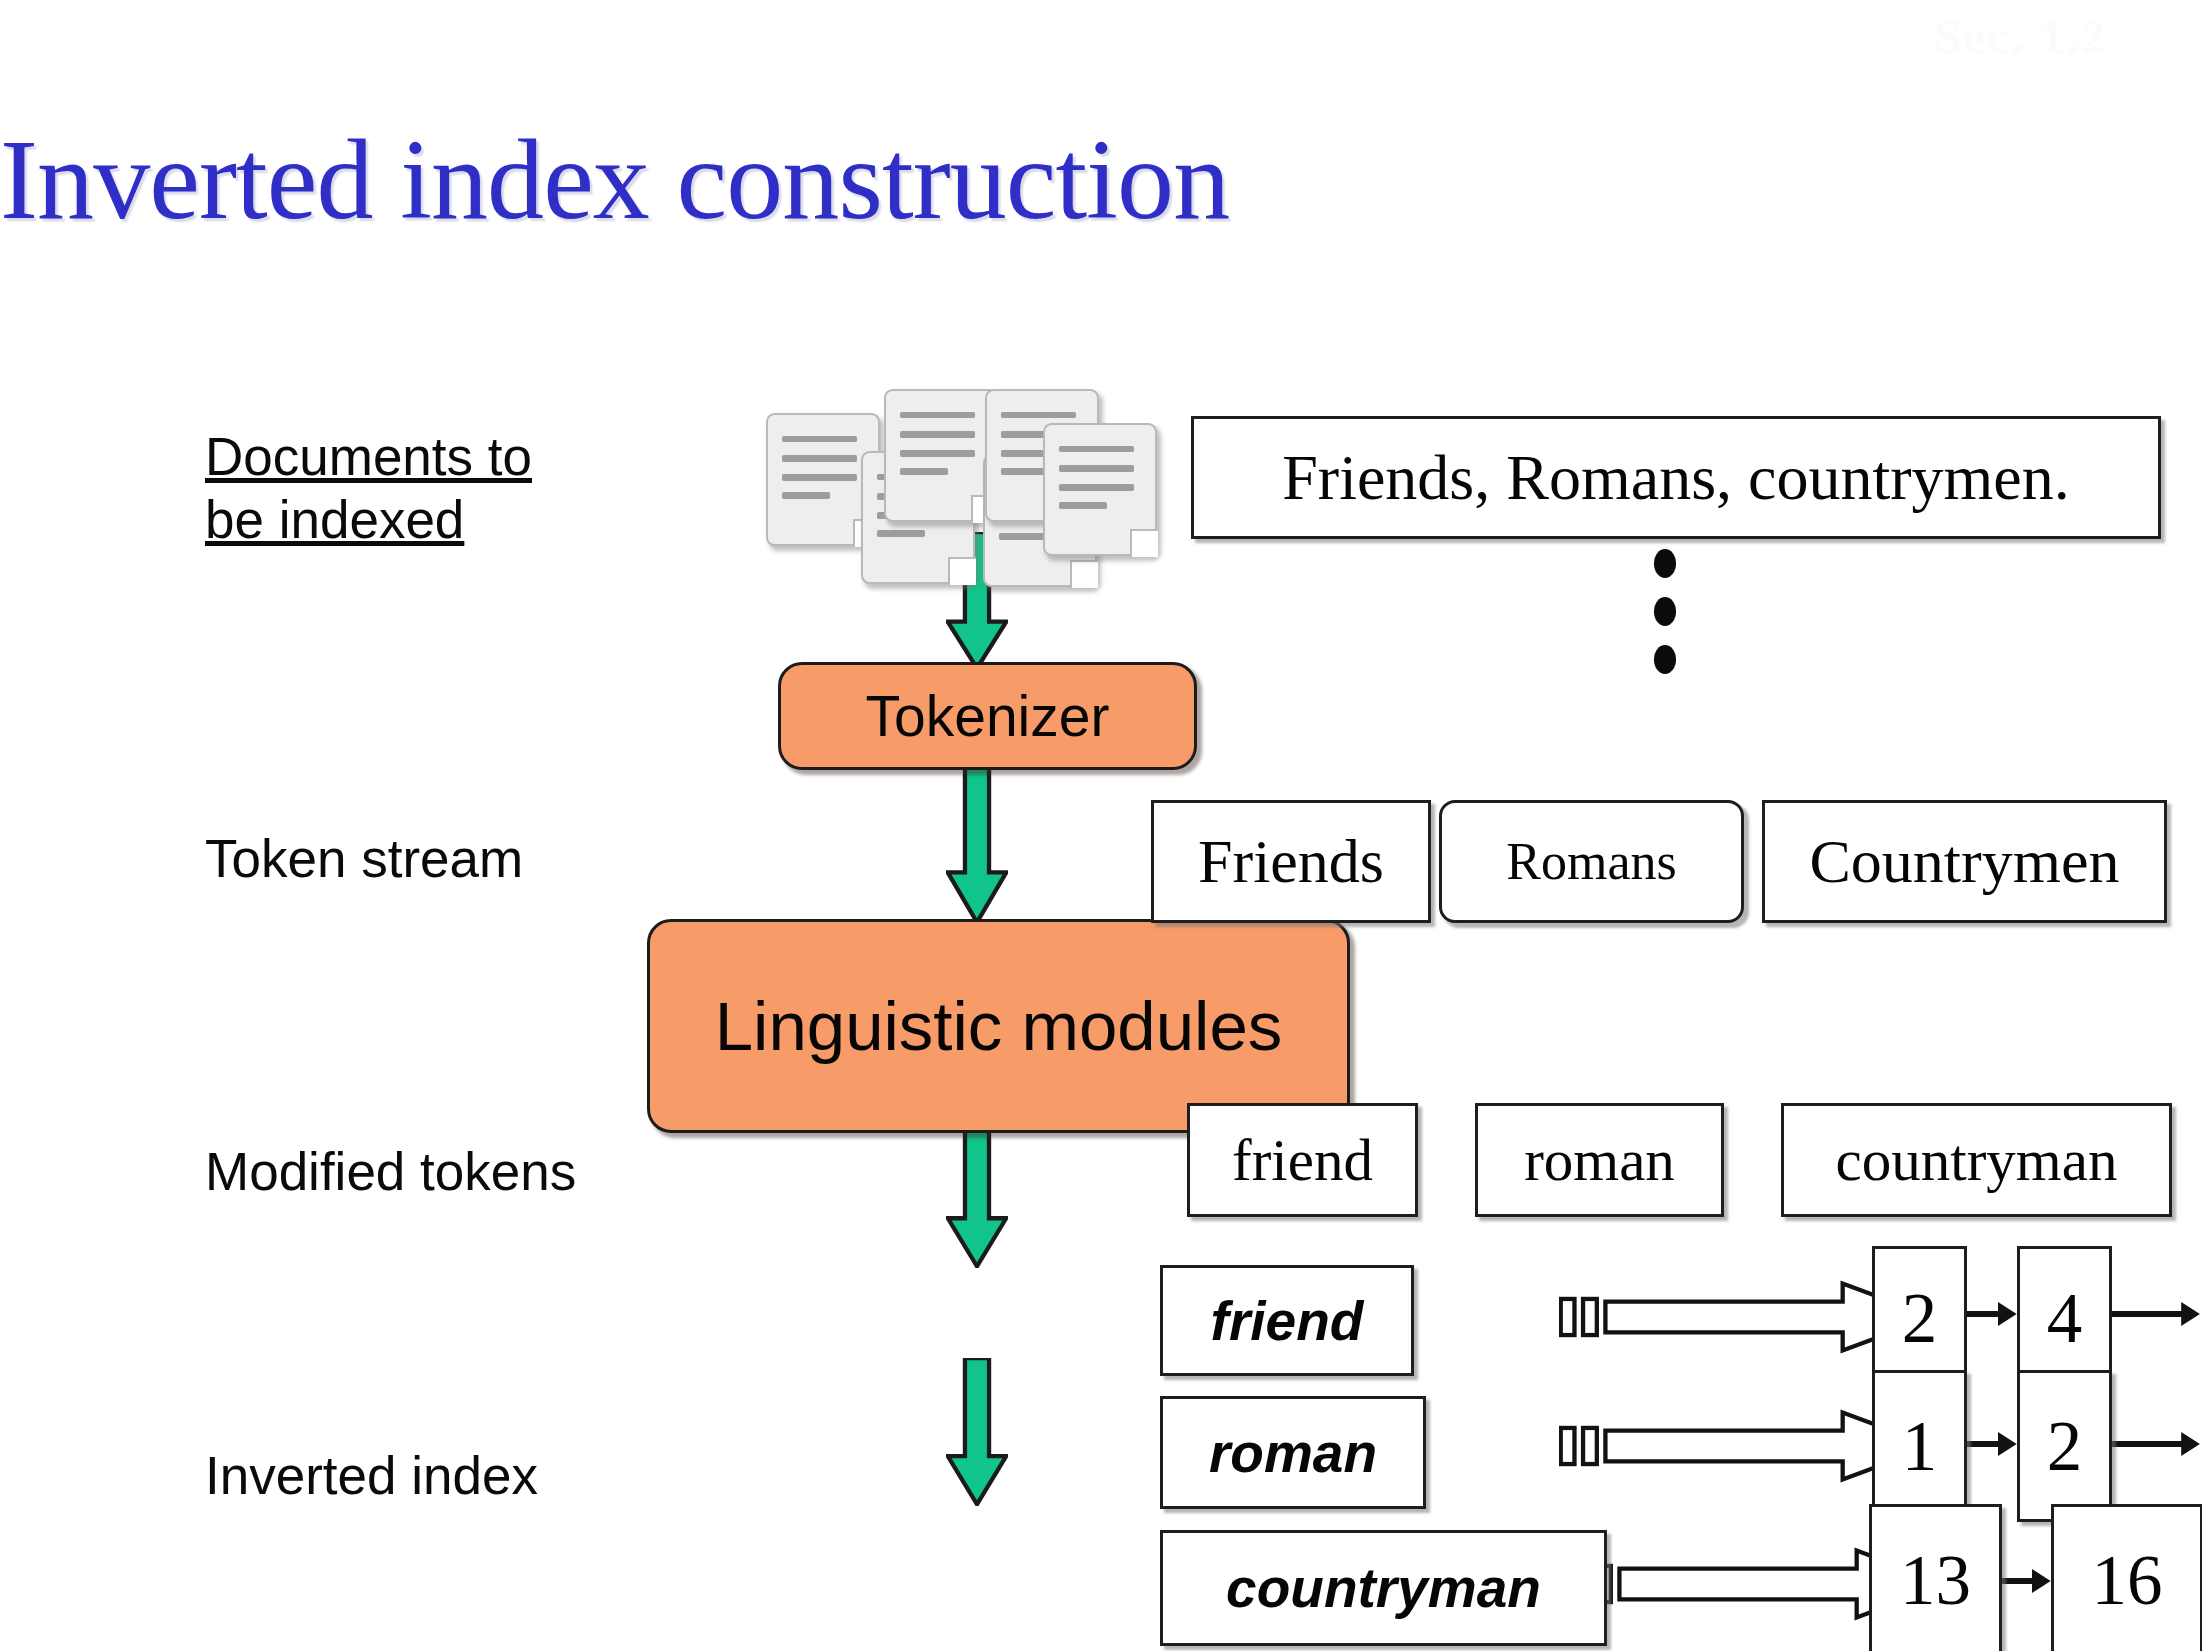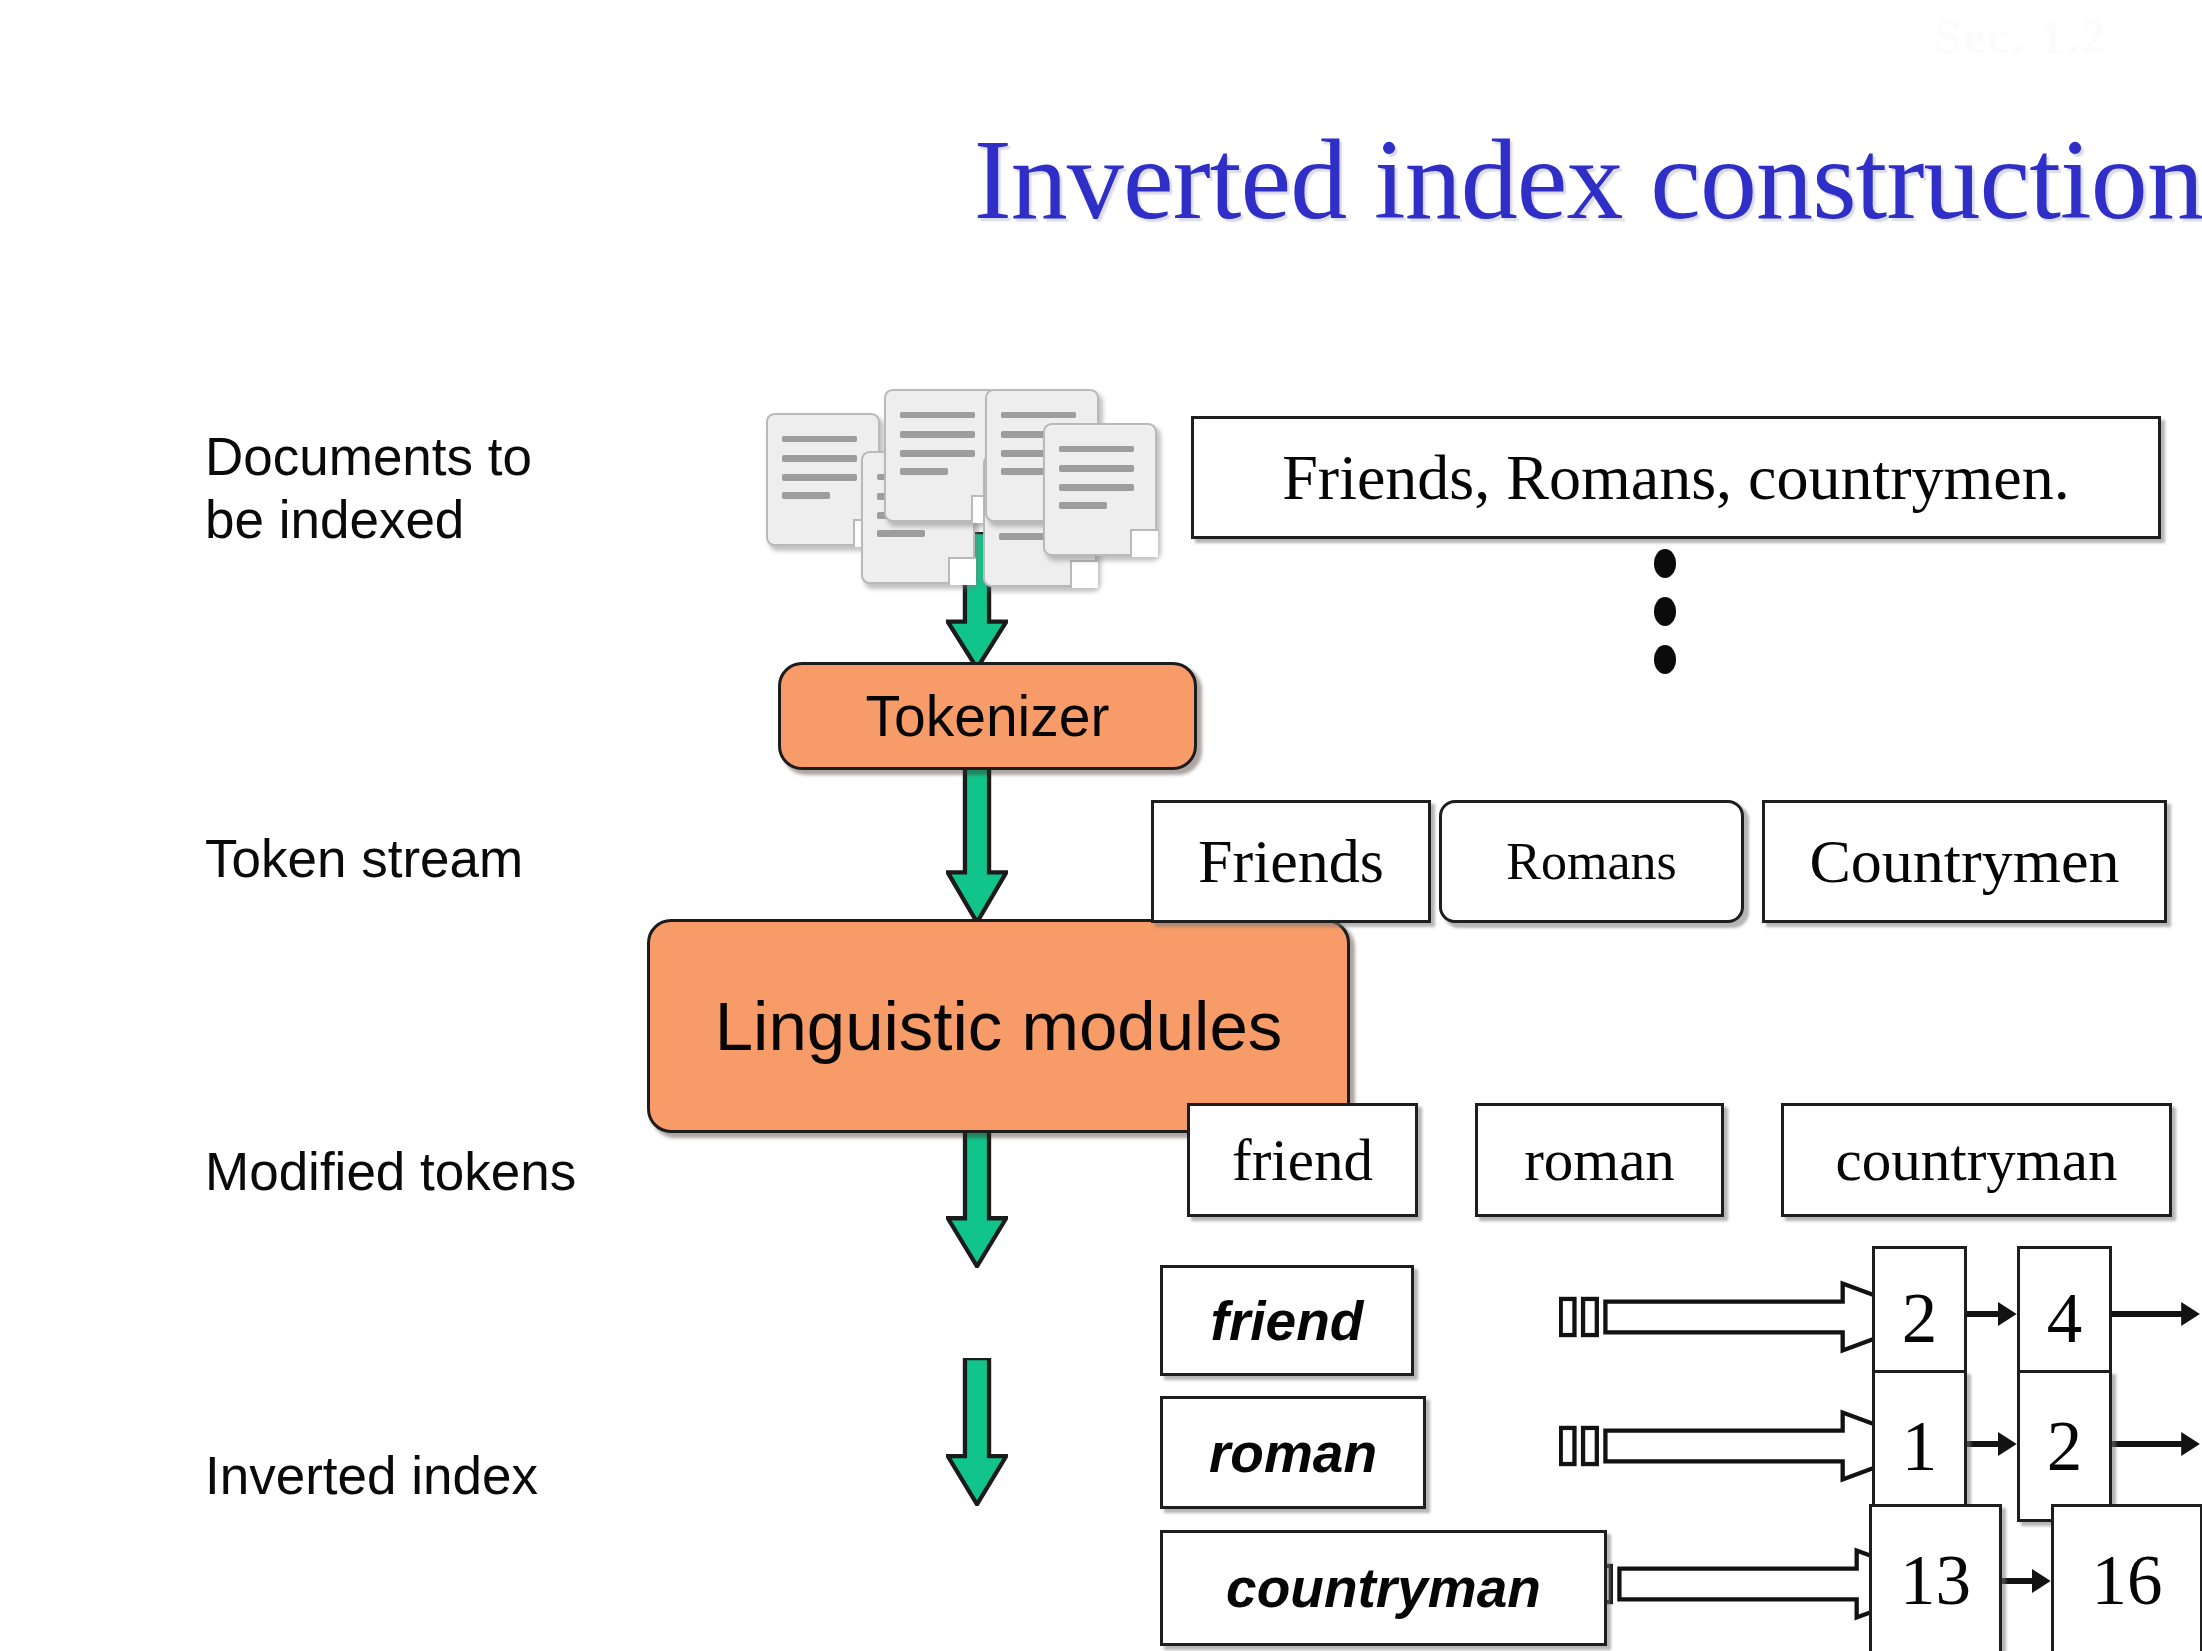--- a/index.html
+++ b/index.html
@@ -18,21 +18,21 @@
     font-family:"Liberation Serif", serif;
     font-size:48px;font-weight:700;
     color:#fbfbfe;
     letter-spacing:2.6px;
     white-space:nowrap;
   }
 
   
   .title{
     position:absolute;left:0;top:120px;width:2203px;
-    text-align:right;
+    text-align:left;
     font-family:"Liberation Serif", serif;
     font-size:114px;
     line-height:1.05;
     color:#2f2fc8;
     letter-spacing:-0.9px;
     white-space:nowrap;
     text-shadow:2.6px 2.6px 1.7px rgba(150,150,190,.35);
   }
 
   
@@ -118,21 +118,21 @@
 </style>
 </head>
 <body>
 
 <div id="stage">
 
   <div class="sec-tag">Sec. 1.2</div>
 
   <div class="title">Inverted index construction</div>
 
-  <div class="stage-label" style="left:205px;top:426px;">Documents to
+  <div class="stage-label" style="left:205px;top:426px;text-decoration:underline;">Documents to
 be indexed</div>
   <div class="stage-label" style="left:205px;top:828px;">Token stream</div>
   <div class="stage-label" style="left:205px;top:1141px;">Modified tokens</div>
   <div class="stage-label" style="left:205px;top:1445px;">Inverted index</div>
 
   <div class="docstack" style="left:766px;top:389px;width:387px;height:159px;">
     <div class="doc" style="left:0px;  top:24px;">
         <u style="top:20.6px"></u>
         <u style="top:40px"></u>
         <u style="top:59px"></u>

